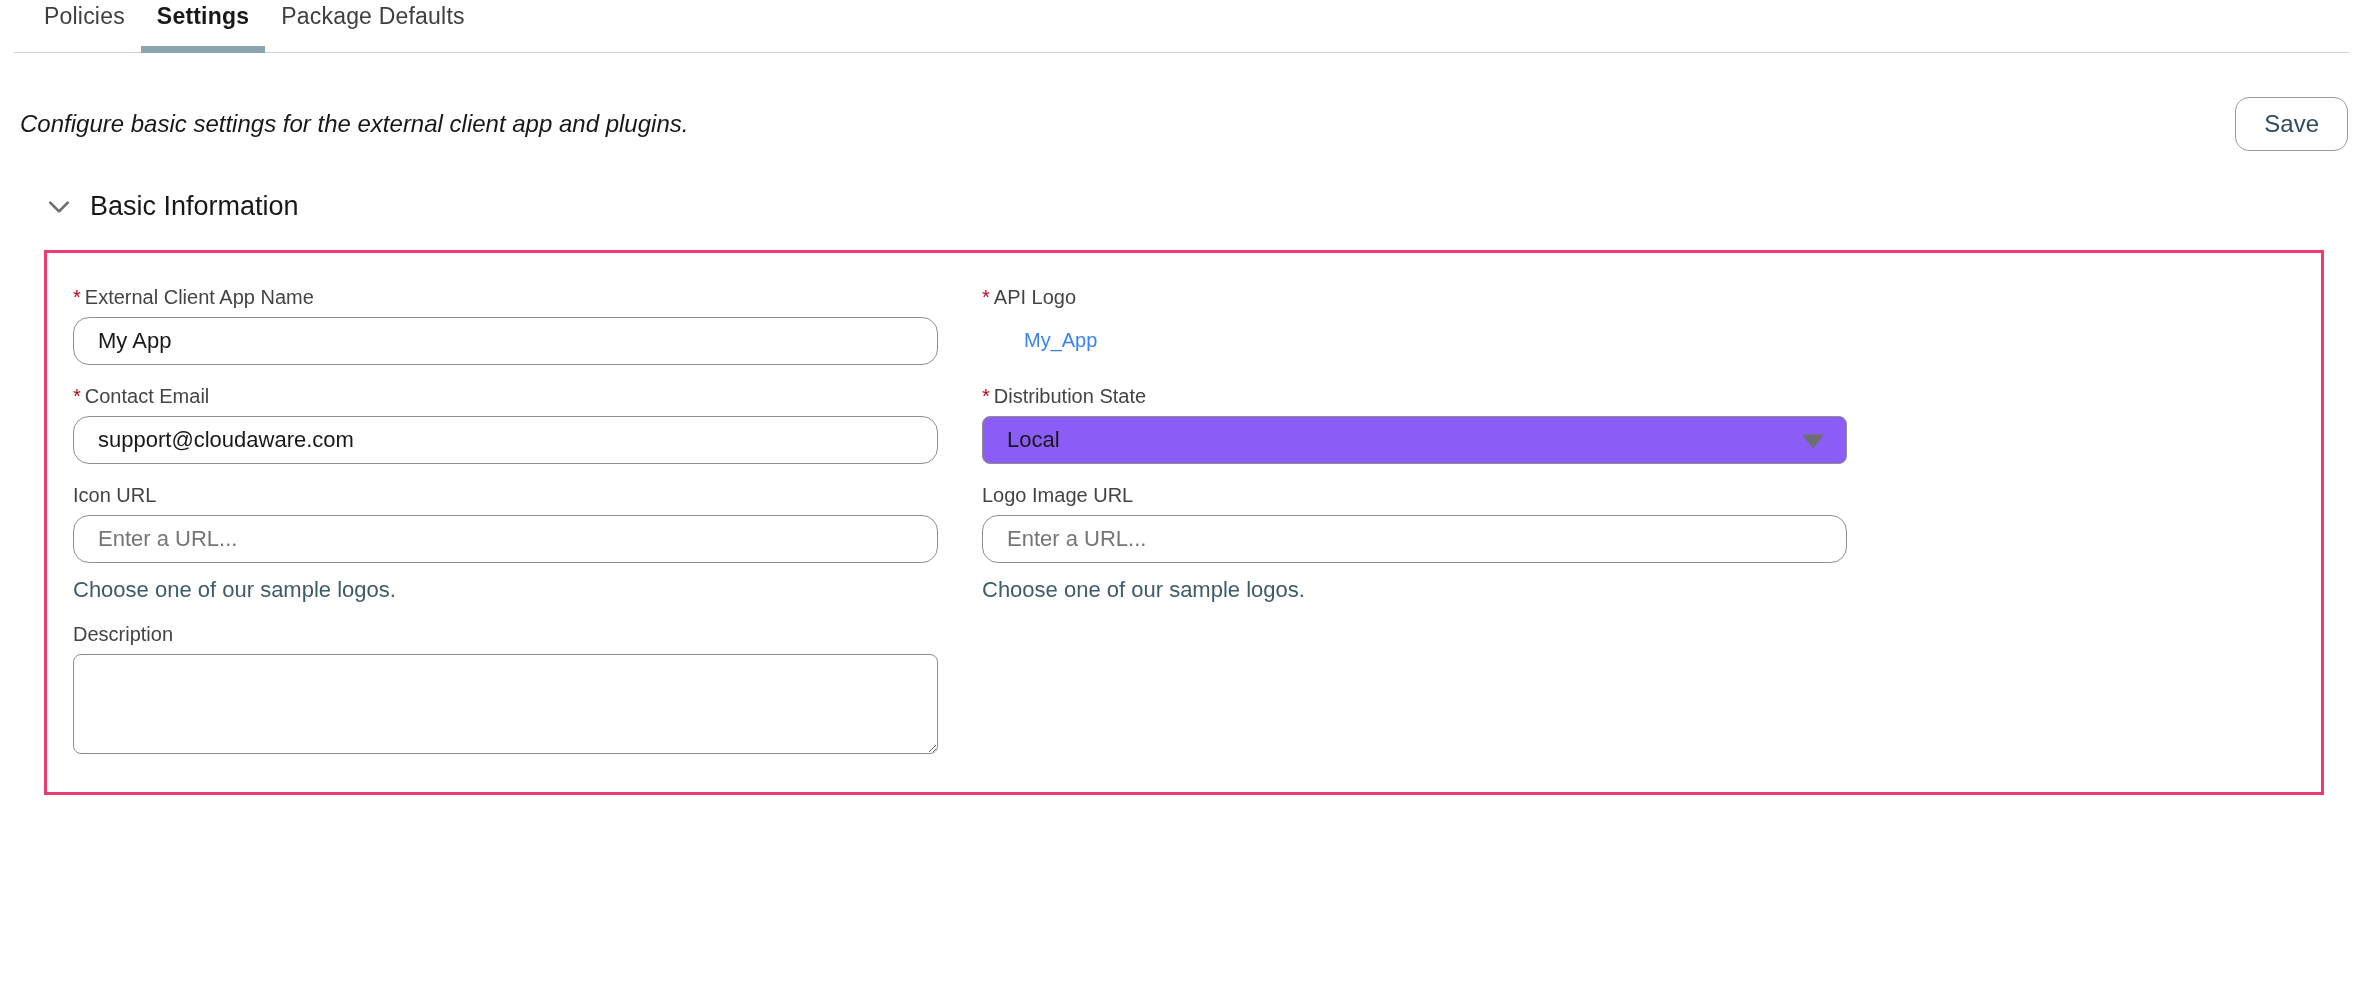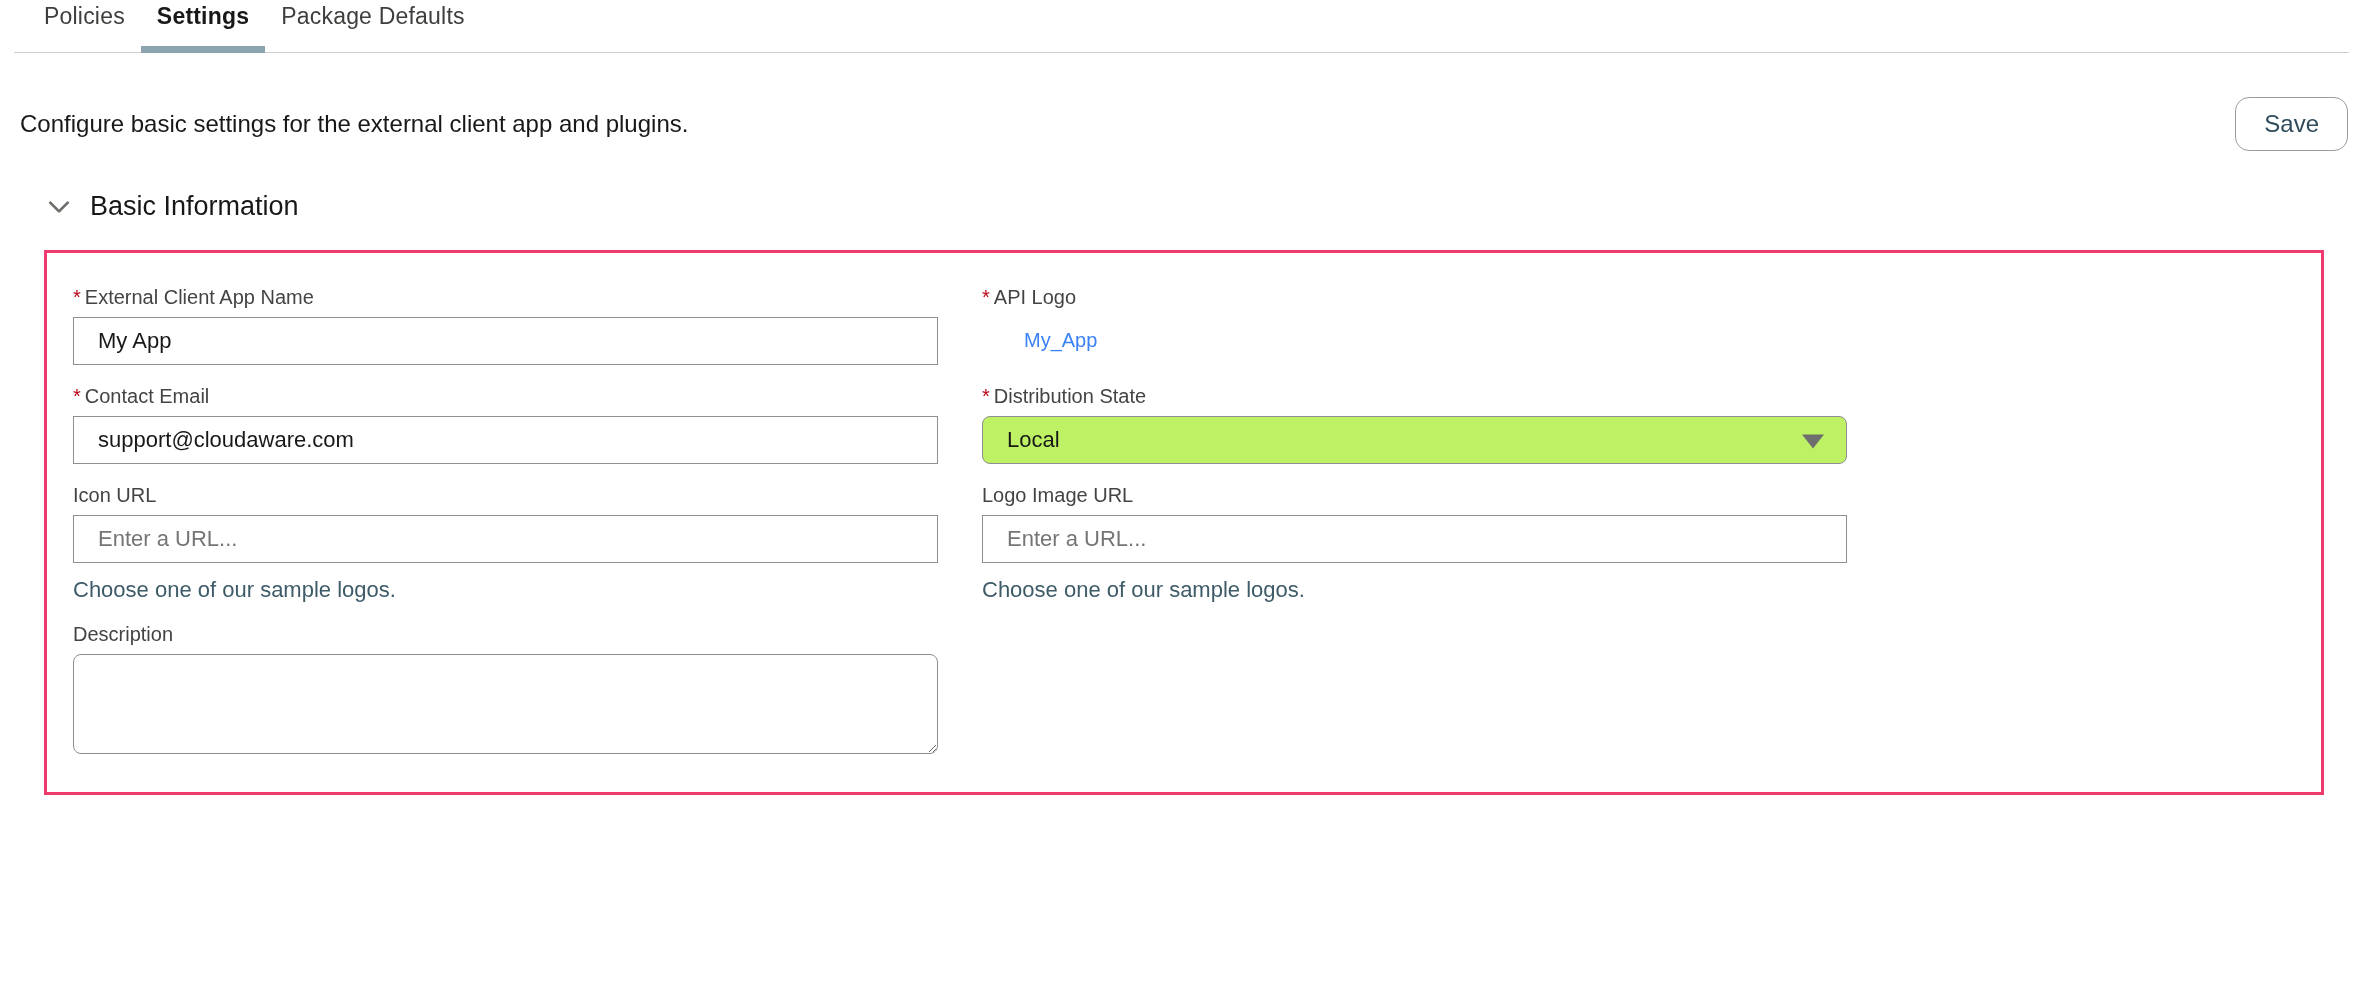--- a/index.html
+++ b/index.html
@@ -11,21 +11,21 @@
     display: flex; align-items: flex-end; height: 53px; padding-left: 14px; }
   .tab { position: relative; display: inline-flex; align-items: center;
     height: 71px; padding: 0 16px; font-size: 23px; color: #3e3e3c;
     cursor: pointer; letter-spacing: .2px; }
   .tab.active { font-weight: 700; color: #181818; }
   .tab.active::after { content: ""; position: absolute; left: 0; right: 0;
     bottom: -1px; height: 7px; background: #8ba4ae; }
 
   
   .toolbar { display: flex; align-items: center; margin: 44px 26px 0 20px; }
-  .page-desc { font-size: 24px; color: #181818; }
+  .page-desc { font-size: 24px; color: #181818; font-style: italic; }
   .spacer { flex: 1; }
   .btn-save { min-width: 112px; height: 54px; padding: 0 28px;
     background: #ffffff; border: 1px solid #9b9b9b; border-radius: 14px;
     font-family: "Liberation Sans", sans-serif; font-size: 24px;
     color: #2f4b5c; cursor: pointer; }
 
   
   .section-header { display: flex; align-items: center; gap: 16px;
     margin: 40px 0 0 44px; cursor: pointer; }
   .section-header .chev { width: 30px; height: 30px; }
@@ -36,28 +36,28 @@
     padding: 32px 26px 34px 26px; background: #ffffff; }
 
   .form-grid { display: grid; grid-template-columns: 865px 865px;
     column-gap: 44px; row-gap: 19px; }
 
   .field-label { display: flex; align-items: baseline; gap: 4px;
     margin-bottom: 8px; font-size: 20px; color: #444444; line-height: 24px; }
   .req { color: #ba0517; font-size: 20px; }
 
   .text-input { width: 100%; height: 48px; border: 1px solid #8f8f8f;
-    border-radius: 0; padding: 0 24px; font-size: 22px; color: #181818;
+    border-radius: 16px; padding: 0 24px; font-size: 22px; color: #181818;
     font-family: "Liberation Sans", sans-serif; background: #fff; outline: none; }
   .text-input::placeholder { color: #757575; opacity: 1; }
 
   .static-value { font-size: 20px; color: #3b82f6; margin-top: 20px; margin-left: 42px; }
 
   .select-box { position: relative; width: 100%; height: 48px;
-    border: 1px solid #8f8f8f; border-radius: 8px; background: #bef264;
+    border: 1px solid #8f8f8f; border-radius: 8px; background: #8b5cf6;
     display: flex; align-items: center; padding: 0 24px; font-size: 22px;
     color: #181818; cursor: pointer; }
   .select-caret { position: absolute; right: 22px; top: 50%;
     transform: translateY(-40%); width: 0; height: 0;
     border-left: 11px solid transparent; border-right: 11px solid transparent;
     border-top: 14px solid #6e6e6e; }
 
   .help-link { display: inline-block; margin-top: 14px; font-size: 22px;
     color: #3e5b68; cursor: pointer; text-decoration: none; }
 

